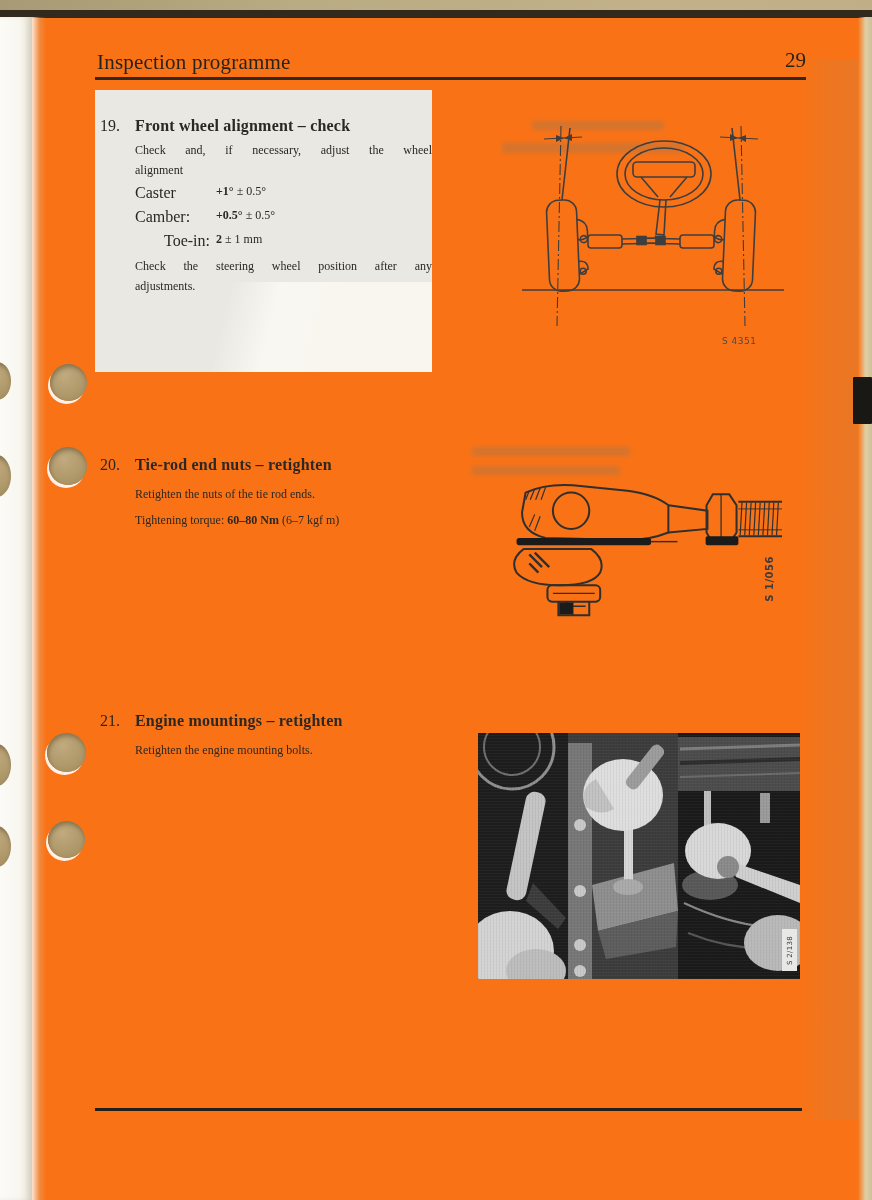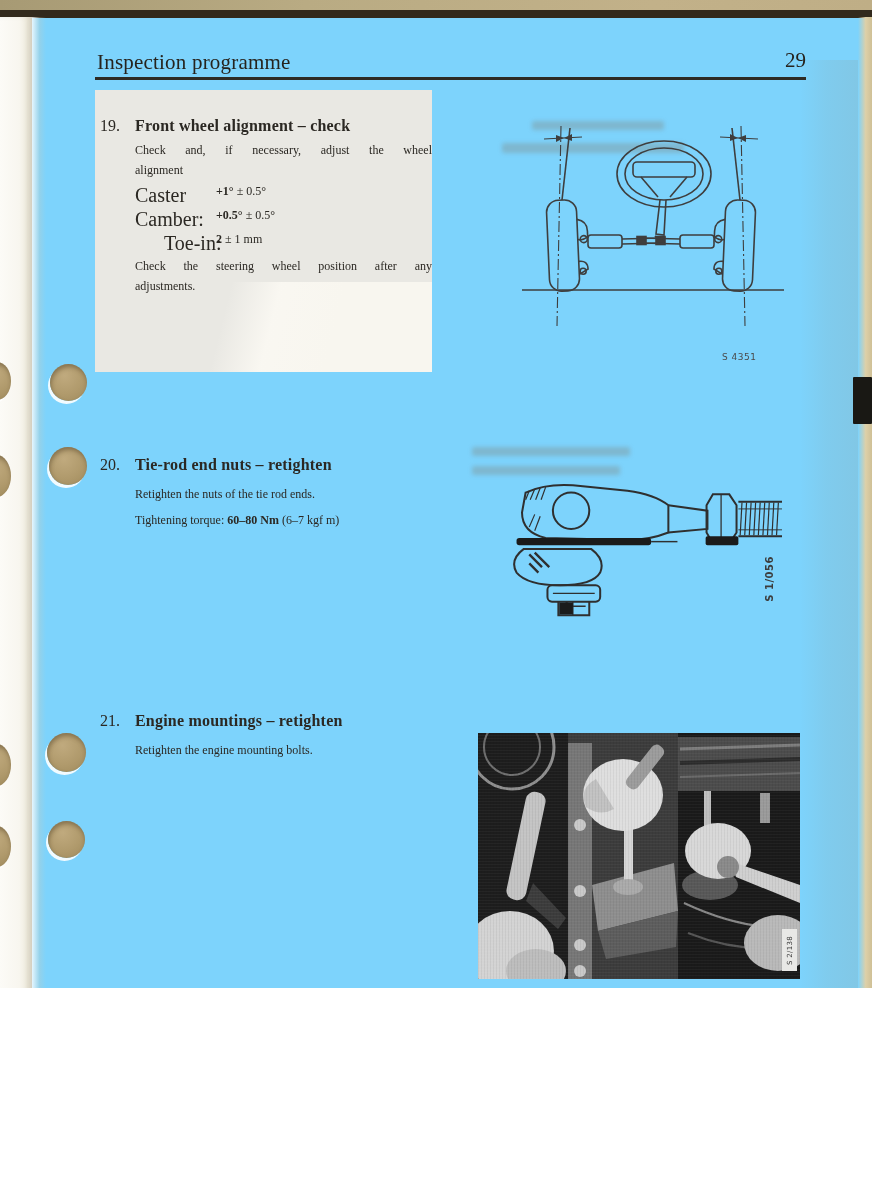--- a/index.html
+++ b/index.html
@@ -1,20 +1,20 @@
 <!DOCTYPE html>
 <html><head>
 <meta charset="utf-8">
 <style>
   html,body{margin:0;padding:0;}
   .canvas{
     position:relative;
-    width:872px;height:988px;
+    width:872px;height:1200px;
     overflow:hidden;
-    background:#7dd3fc;
+    background:#f97316;
     font-family:"Liberation Serif", serif;
     color:#2b2823;
   }
   
   .binder-band{position:absolute;left:0;top:0;width:872px;height:11px;
     background:linear-gradient(90deg,#a79a74,#b9ab83 35%,#c2b189 75%,#bfae86);}
   .binder-shadow{position:absolute;left:0;top:10px;width:872px;height:8px;background:#322a1d;}
   .prev-page-edge{position:absolute;left:0;top:17px;width:32px;height:1183px;
     background:linear-gradient(90deg,#fcfbf7 0%,#f8f6ef 60%,#efebdd 86%,#f4f1e6 100%);
     box-shadow:inset -5px 0 6px -3px rgba(120,108,82,.35);}
@@ -36,25 +36,25 @@
   .bottom-rule{position:absolute;left:95px;top:1108px;width:707px;height:3px;background:#23201b;}
   
   .grey-panel{position:absolute;left:95px;top:90px;width:337px;height:282px;background:#e9e8e3;}
   .panel-fade{position:absolute;left:95px;top:282px;width:337px;height:90px;
     background:linear-gradient(104deg,rgba(246,243,234,0) 38%,rgba(250,248,242,.95) 52%,#f8f6ef 70%);}
   
   .snum{position:absolute;font-size:16px;font-weight:normal;}
   .stitle{position:absolute;font-size:16px;font-weight:bold;letter-spacing:.2px;}
   .body{position:absolute;font-size:12px;line-height:20px;}
   .just{width:297px;text-align:justify;text-align-last:justify;}
-  .spec-label{position:absolute;left:135px;font-size:20px;}
+  .spec-label{position:absolute;left:135px;font-size:16px;}
   .spec-value{position:absolute;left:216px;font-size:12px;}
   .b{font-weight:bold;}
   
-  .figlabel{position:absolute;font-family:"DejaVu Sans",sans-serif;font-size:9px;color:#4a4a4a;letter-spacing:.5px;margin-top:16px;}
+  .figlabel{position:absolute;font-family:"DejaVu Sans",sans-serif;font-size:9px;color:#4a4a4a;letter-spacing:.5px;}
   .figlabel-rot{position:absolute;font-family:"DejaVu Sans",sans-serif;font-size:10px;font-weight:600;color:#3c3c3c;
     writing-mode:vertical-rl;transform:rotate(180deg);letter-spacing:.5px;}
   
   .smudge{position:absolute;background:rgba(128,118,102,.30);filter:blur(2px);border-radius:2px;}
   
   .fig{position:absolute;}
   .photo{position:absolute;left:478px;top:733px;width:322px;height:246px;background:#151515;}
   .photo-grain{position:absolute;inset:0;
     background:repeating-linear-gradient(0deg,rgba(255,255,255,.035) 0 1px,transparent 1px 3px),
                repeating-linear-gradient(90deg,rgba(0,0,0,.05) 0 1px,transparent 1px 3px);}

